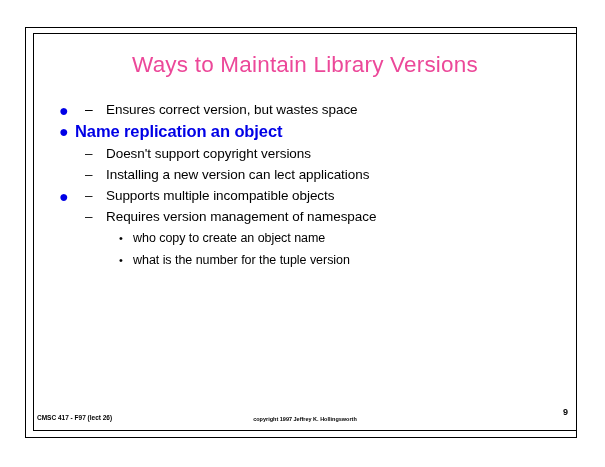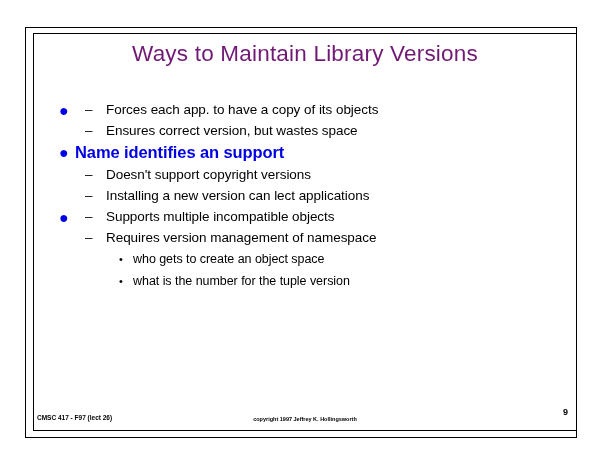--- a/index.html
+++ b/index.html
@@ -28,26 +28,26 @@
     position: absolute;
     left: 33px; top: 33px;
     width: 544px; height: 398px;
     border: 1px solid #000000;
     background: #ffffff;
   }
 
   
   #slide-title {
     position: absolute;
-    left: 33px; top: 41px;
+    left: 33px; top: 52px;
     width: 544px;
     text-align: center;
     font-size: 22.5px;
     font-weight: 400;
-    color: #701a75;
+    color: #ec4899;
     letter-spacing: 0.2px;
     white-space: nowrap;
   }
 
   
   #body {
     position: absolute;
     left: 33px; top: 99px;
     width: 544px;
   }
@@ -151,30 +151,29 @@
 
   <div id="slide-title">Ways to Maintain Library Versions</div>
 
   <div id="body">
 
     <div class="lvl1">
       <span class="marker">●</span>
     </div>
     <div class="lvl2">
       <span class="marker">–</span>
-      <span>Forces each app. to have a copy of its objects</span>
     </div>
     <div class="lvl2">
       <span class="marker">–</span>
       <span>Ensures correct version, but wastes space</span>
     </div>
 
     <div class="lvl1">
       <span class="marker">●</span>
-      <span>Name identifies an support</span>
+      <span>Name replication an object</span>
     </div>
     <div class="lvl2">
       <span class="marker">–</span>
       <span>Doesn't support copyright versions</span>
     </div>
     <div class="lvl2">
       <span class="marker">–</span>
       <span>Installing a new version can lect applications</span>
     </div>
 
@@ -184,21 +183,21 @@
     <div class="lvl2">
       <span class="marker">–</span>
       <span>Supports multiple incompatible objects</span>
     </div>
     <div class="lvl2">
       <span class="marker">–</span>
       <span>Requires version management of namespace</span>
     </div>
     <div class="lvl3">
       <span class="marker">•</span>
-      <span>who gets to create an object space</span>
+      <span>who copy to create an object name</span>
     </div>
     <div class="lvl3">
       <span class="marker">•</span>
       <span>what is the number for the tuple version</span>
     </div>
 
   </div>
 
   <div id="footer-left">CMSC 417 - F97  (lect 26)</div>
 

